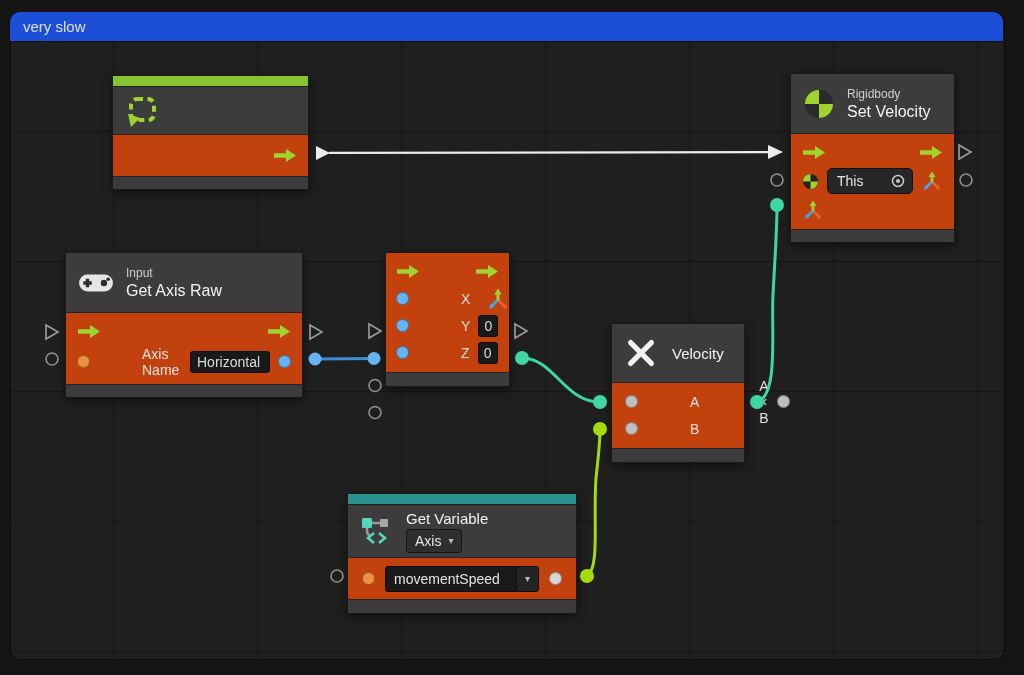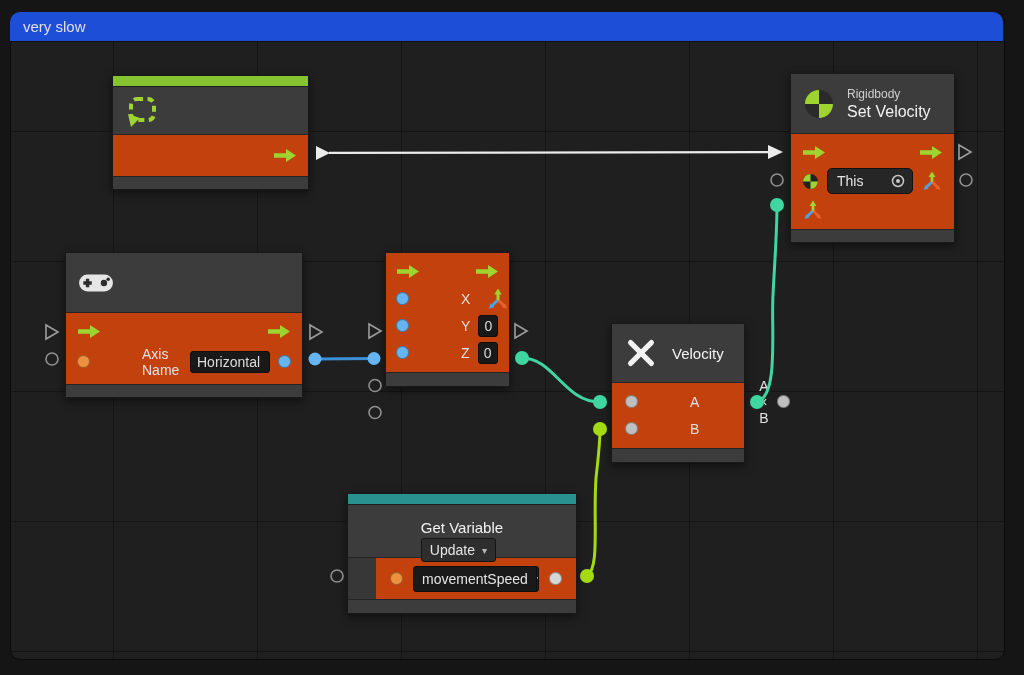--- a/index.html
+++ b/index.html
@@ -181,20 +181,24 @@
 </div>
 
 <div class="node" style="left:65px;top:252px;width:238px;">
   <div class="hdr" style="height:59px">
     <svg width="36" height="24" viewBox="0 0 34 22">
       <rect x="1" y="3" width="32" height="16" rx="8" fill="#e6e6e6"></rect>
       <path d="M9 7 V15 M5 11 H13" stroke="#2d2d2d" stroke-width="3.2"></path>
       <circle cx="24.5" cy="11" r="3" fill="#2d2d2d"></circle>
       <circle cx="28.5" cy="7.5" r="1.7" fill="#2d2d2d"></circle>
     </svg>
+    <div class="hdr-txt">
+      <div class="cat">Input</div>
+      <div class="ttl">Get Axis Raw</div>
+    </div>
   </div>
   <div class="body">
     <div class="row">
       <span class="arrow">
         <svg width="24" height="15" viewBox="0 0 24 15">
             <path d="M1 5.2 H13 V1 L23 7.5 L13 14 V9.8 H1 z" fill="#9fd32f"></path>
           </svg>
       </span>
       <span class="spacer"></span>
       <span class="arrow">
@@ -275,38 +279,38 @@
       <span class="dot gray"></span>
       <span class="plabel">B</span>
       <span class="spacer"></span>
     </div>
   </div>
   <div class="ftr" style="height:13px"></div>
 </div>
 
 <div class="node" style="left:347px;top:493px;width:230px;">
   <div class="selbar" style="background:#2a9191"></div>
-  <div class="hdr" style="height:52px;gap:14px;flex-direction:column;">
+  <div class="hdr" style="height:52px;gap:14px;">
     <svg width="32" height="32" viewBox="0 0 32 32">
       <path d="M11 8 H21" stroke="#9a9a9a" stroke-width="2.5"></path>
       <path d="M7 13 V16 Q7 20 11 21" fill="none" stroke="#9a9a9a" stroke-width="2.5"></path>
       <rect x="2" y="3" width="10" height="10" rx="1.5" fill="#52d6bd"></rect>
       <rect x="20" y="4" width="8" height="8" rx="1" fill="#a6a6a6"></rect>
       <polyline points="14,18 8,23 14,28" fill="none" stroke="#52d6bd" stroke-width="2.6"></polyline>
       <polyline points="19,18 25,23 19,28" fill="none" stroke="#52d6bd" stroke-width="2.6"></polyline>
     </svg>
     <div class="hdr-txt">
       <div class="ttl-sm">Get Variable</div>
       <div class="dropdown">
-        <span>Update</span>
+        <span>Axis</span>
         <span class="drcaret">▾</span>
       </div>
     </div>
   </div>
-  <div class="body" style="padding:8px 0;margin-left:28px;">
+  <div class="body" style="padding:8px 0;">
     <div class="row" style="padding:0 14px;gap:10px;height:25px;">
       <span class="dot orange"></span>
       <div class="ddfield">
         <span class="txt">movementSpeed</span>
         <span class="caretbox">▾</span>
       </div>
       <span class="dot lightgray"></span>
     </div>
   </div>
   <div class="ftr" style="height:13px"></div>

